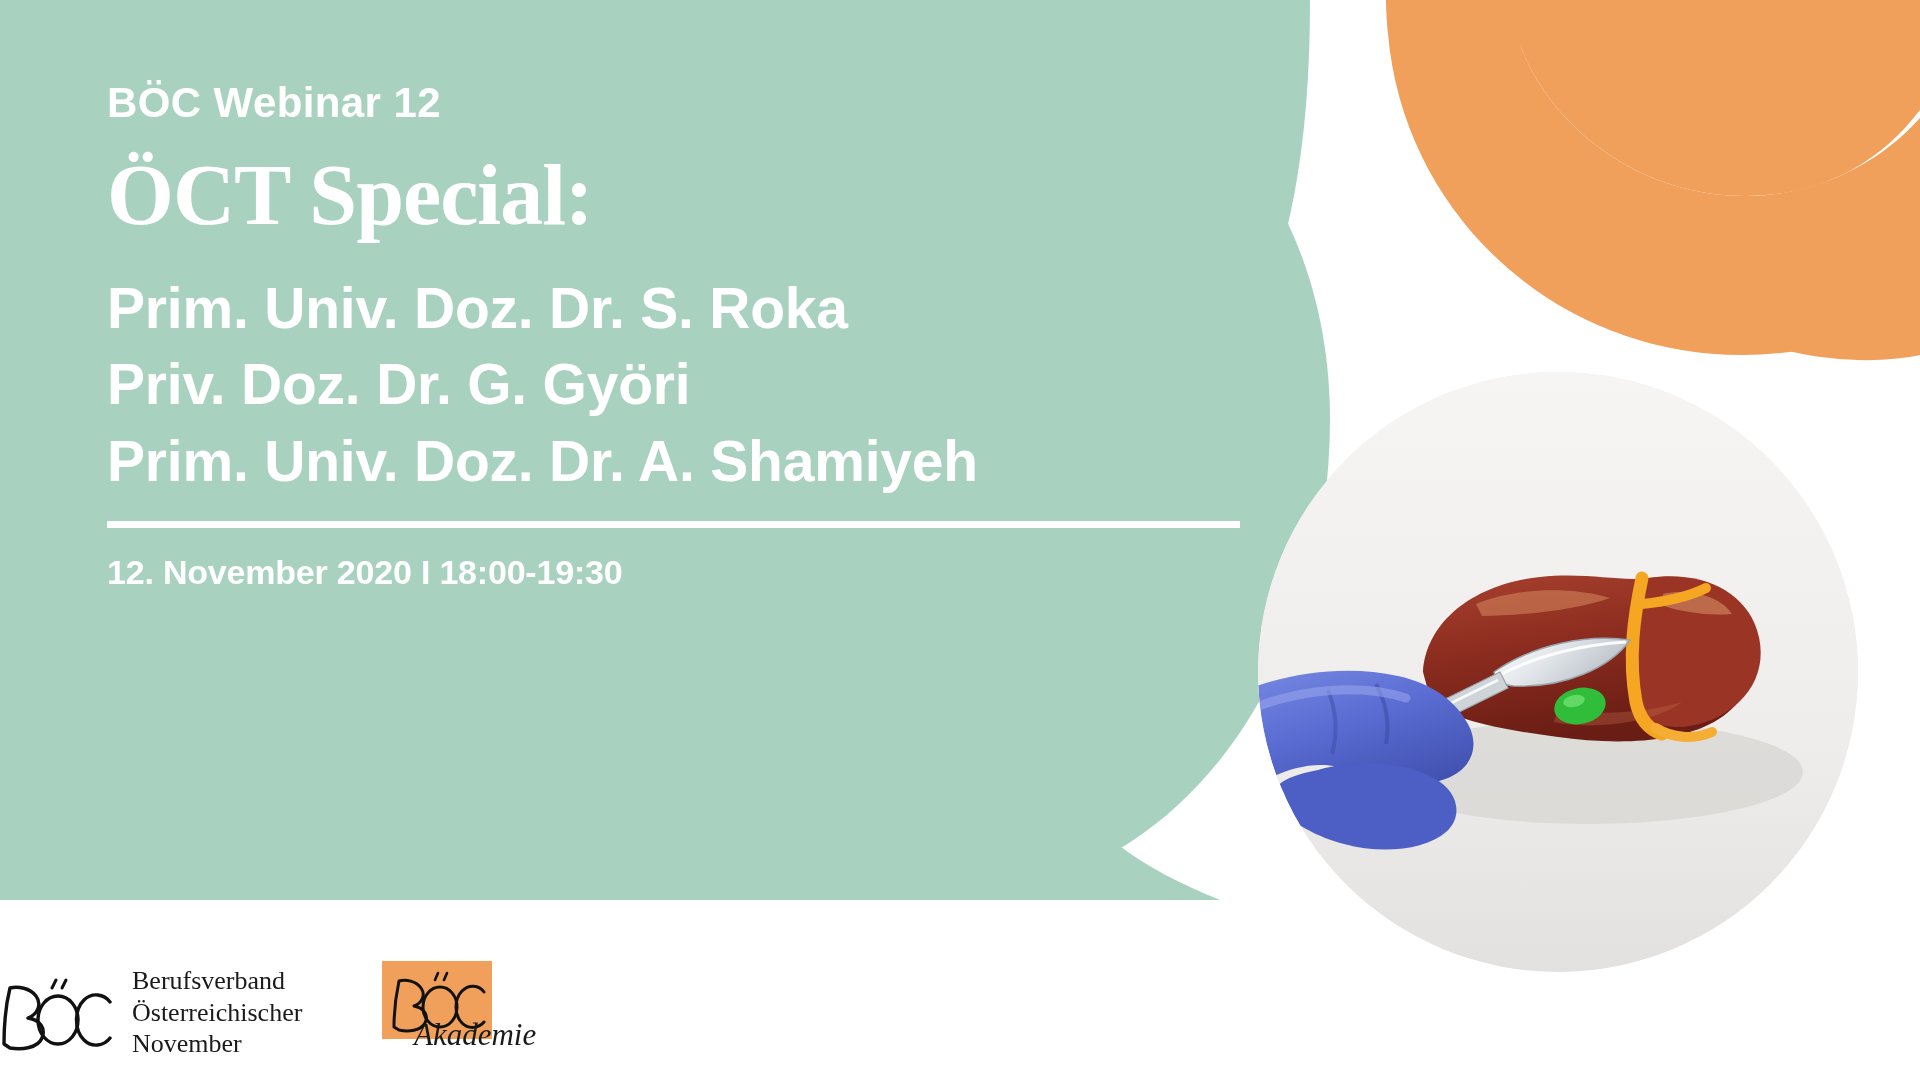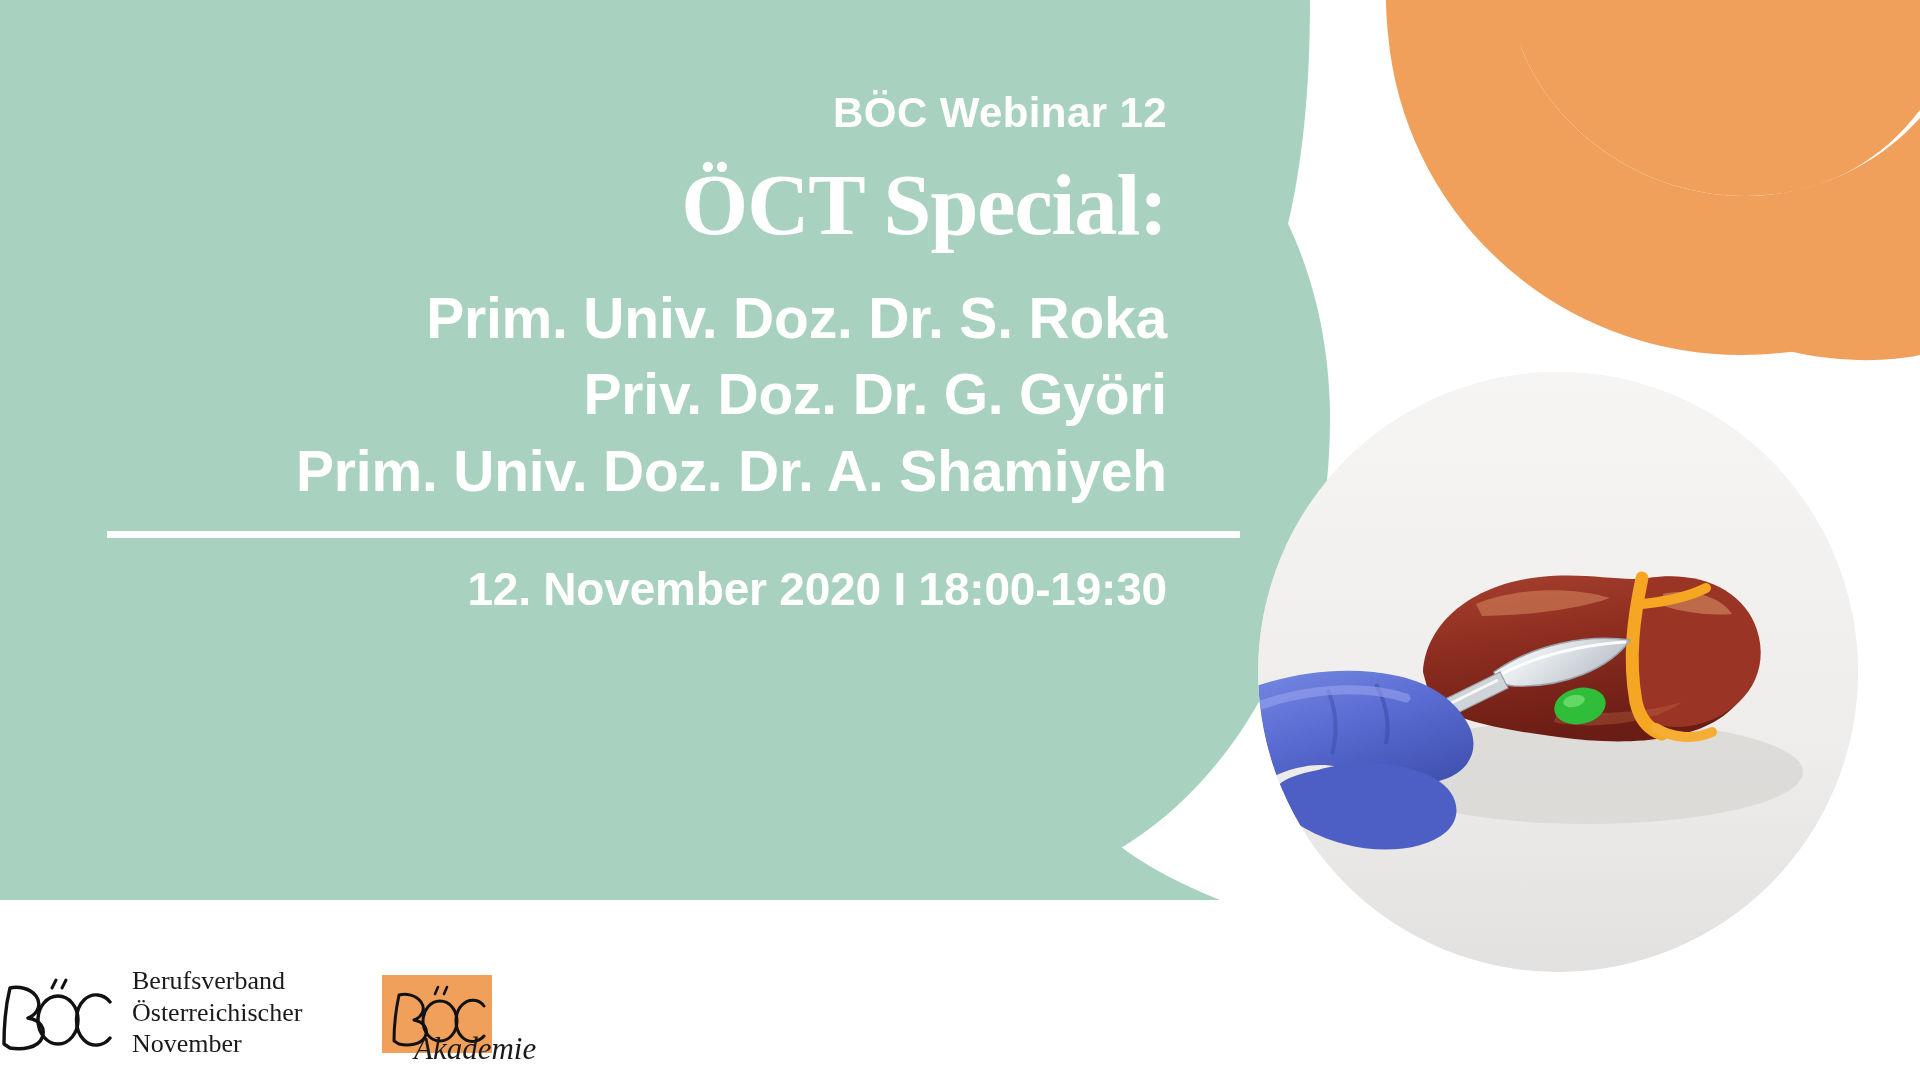--- a/index.html
+++ b/index.html
@@ -22,23 +22,22 @@
     width:600px;height:600px;
     border-radius:50%;
     overflow:hidden;
     background:#efeeec;
   }
   .photo svg{display:block;width:600px;height:600px;}
 
   
   .content{
     position:absolute;
-    left:107px;top:90px;
+    left:107px;top:80px;
     width:1060px;
-    text-align:right;
   }
   .kicker{
     font-size:42px;
     font-weight:bold;
     color:#ffffff;
     letter-spacing:0.4px;
     margin:0 0 26px 0;
     line-height:1.1;
   }
   .title{
@@ -60,21 +59,21 @@
     letter-spacing:-0.2px;
     white-space:nowrap;
   }
   .rule{
     width:1133px;height:7px;
     background:#ffffff;
     margin:22px 0 26px 0;
     border:0;
   }
   .date{
-    font-size:46px;
+    font-size:34px;
     font-weight:bold;
     color:#ffffff;
     letter-spacing:-0.2px;
     line-height:1.1;
   }
 
   
   .footer{
     position:absolute;
     left:0;top:955px;
@@ -89,21 +88,21 @@
   .logo-mark{width:120px;height:86px;}
   .logo-words{
     font-family:"Liberation Serif", serif;
     font-size:26px;
     line-height:1.22;
     color:#1a1a1a;
     margin-left:12px;
     white-space:nowrap;
   }
   .logo-akademie{
-    position:absolute;left:382px;top:20px;
+    position:absolute;left:382px;top:6px;
     width:210px;height:104px;
   }
   .ak-box{
     position:absolute;left:0;top:0;
     width:110px;height:78px;
     background:#f0a05a;
   }
   .ak-mark{position:absolute;left:6px;top:4px;width:104px;height:72px;}
   .ak-word{
     position:absolute;left:32px;top:56px;

